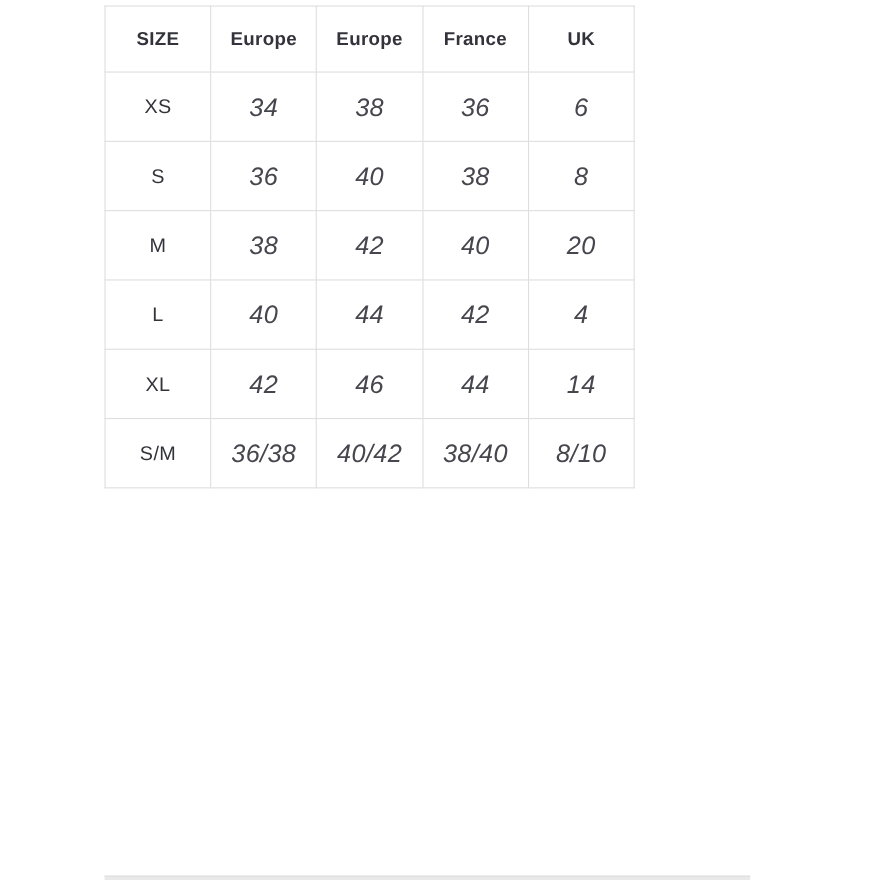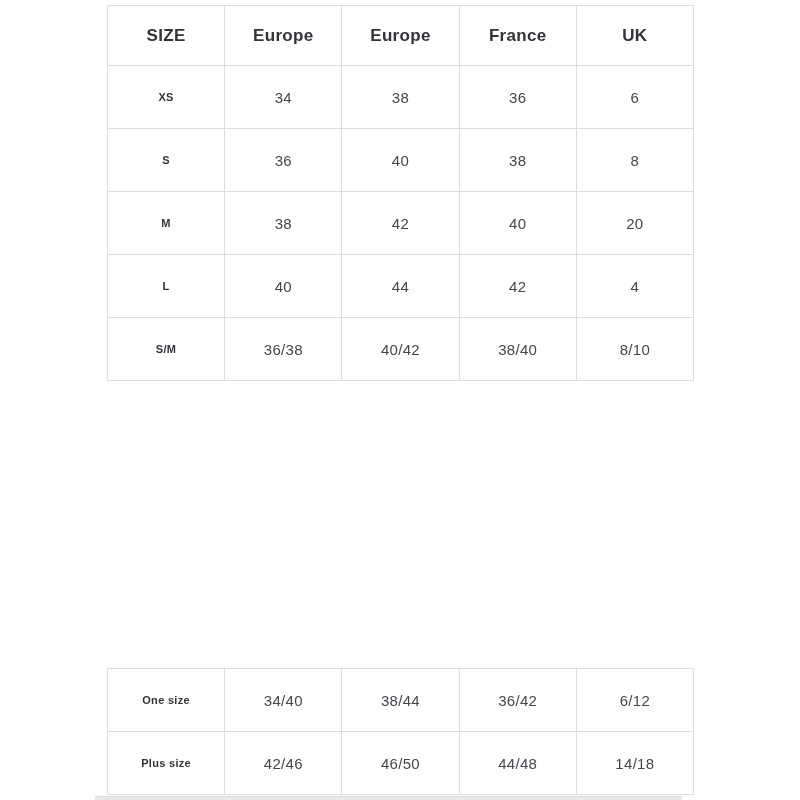--- a/index.html
+++ b/index.html
@@ -11,56 +11,56 @@
     position: relative;
     width: 800px;
     height: 800px;
     background: #ffffff;
     overflow: hidden;
     font-family: "Liberation Sans", "DejaVu Sans", sans-serif;
   }
   table.size-table {
     position: absolute;
     left: 95px;
-    width: 587px;
+    width: 482px;
     border-collapse: collapse;
     table-layout: fixed;
     background: #ffffff;
-    margin-left: 12px;
   }
   table.size-table.main    { top: 5px; }
   table.size-table.special { top: 668px; }
 
   .size-table th, .size-table td {
     border: 1px solid #dedede;
     background: #ffffff;
     text-align: center;
     vertical-align: middle;
     padding: 0;
   }
   .size-table thead th {
     height: 59px;
     font-size: 17px;
     font-weight: 700;
     color: #33333b;
     letter-spacing: 0.3px;
   }
   .size-table tbody th {
     height: 62px;
-    font-size: 11px;
-    font-weight: 700;
+    font-size: 18px;
+    font-weight: 400;
     color: #33333b;
     letter-spacing: 0.3px;
   }
   .size-table tbody td {
     height: 62px;
-    font-size: 15px;
+    font-size: 23px;
     font-weight: 400;
     color: #46464e;
     letter-spacing: 0.3px;
+    font-style: italic;
   }
   .next-table-edge {
     position: absolute;
     left: 95px;
     top: 796px;
     width: 587px;
     height: 4px;
     background: #e9e9e9;
     border-top: 1px solid #dedede;
     box-sizing: border-box;
@@ -104,43 +104,32 @@
           <td>20</td>
         </tr>
         <tr>
           <th>L</th>
           <td>40</td>
           <td>44</td>
           <td>42</td>
           <td>4</td>
         </tr>
         <tr>
+          <th>XL</th>
+          <td>42</td>
+          <td>46</td>
+          <td>44</td>
+          <td>14</td>
+        </tr>
+        <tr>
           <th>S/M</th>
           <td>36/38</td>
           <td>40/42</td>
           <td>38/40</td>
           <td>8/10</td>
         </tr>
       </tbody>
   </table>
 
-  <table class="size-table special">
-    <tbody id="special-tbody">
-        <tr>
-          <th>One size</th>
-          <td>34/40</td>
-          <td>38/44</td>
-          <td>36/42</td>
-          <td>6/12</td>
-        </tr>
-        <tr>
-          <th>Plus size</th>
-          <td>42/46</td>
-          <td>46/50</td>
-          <td>44/48</td>
-          <td>14/18</td>
-        </tr>
-      </tbody>
-  </table>
 
   <div class="next-table-edge"></div>
 
 </div>
 
 </body></html>

